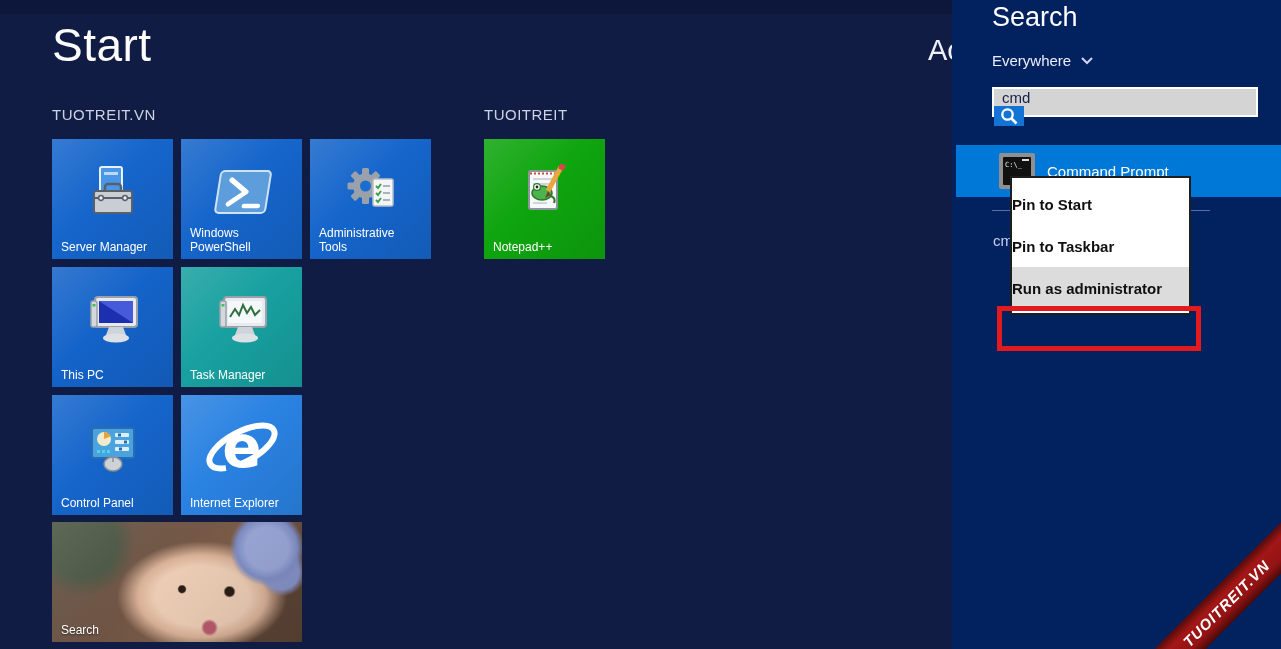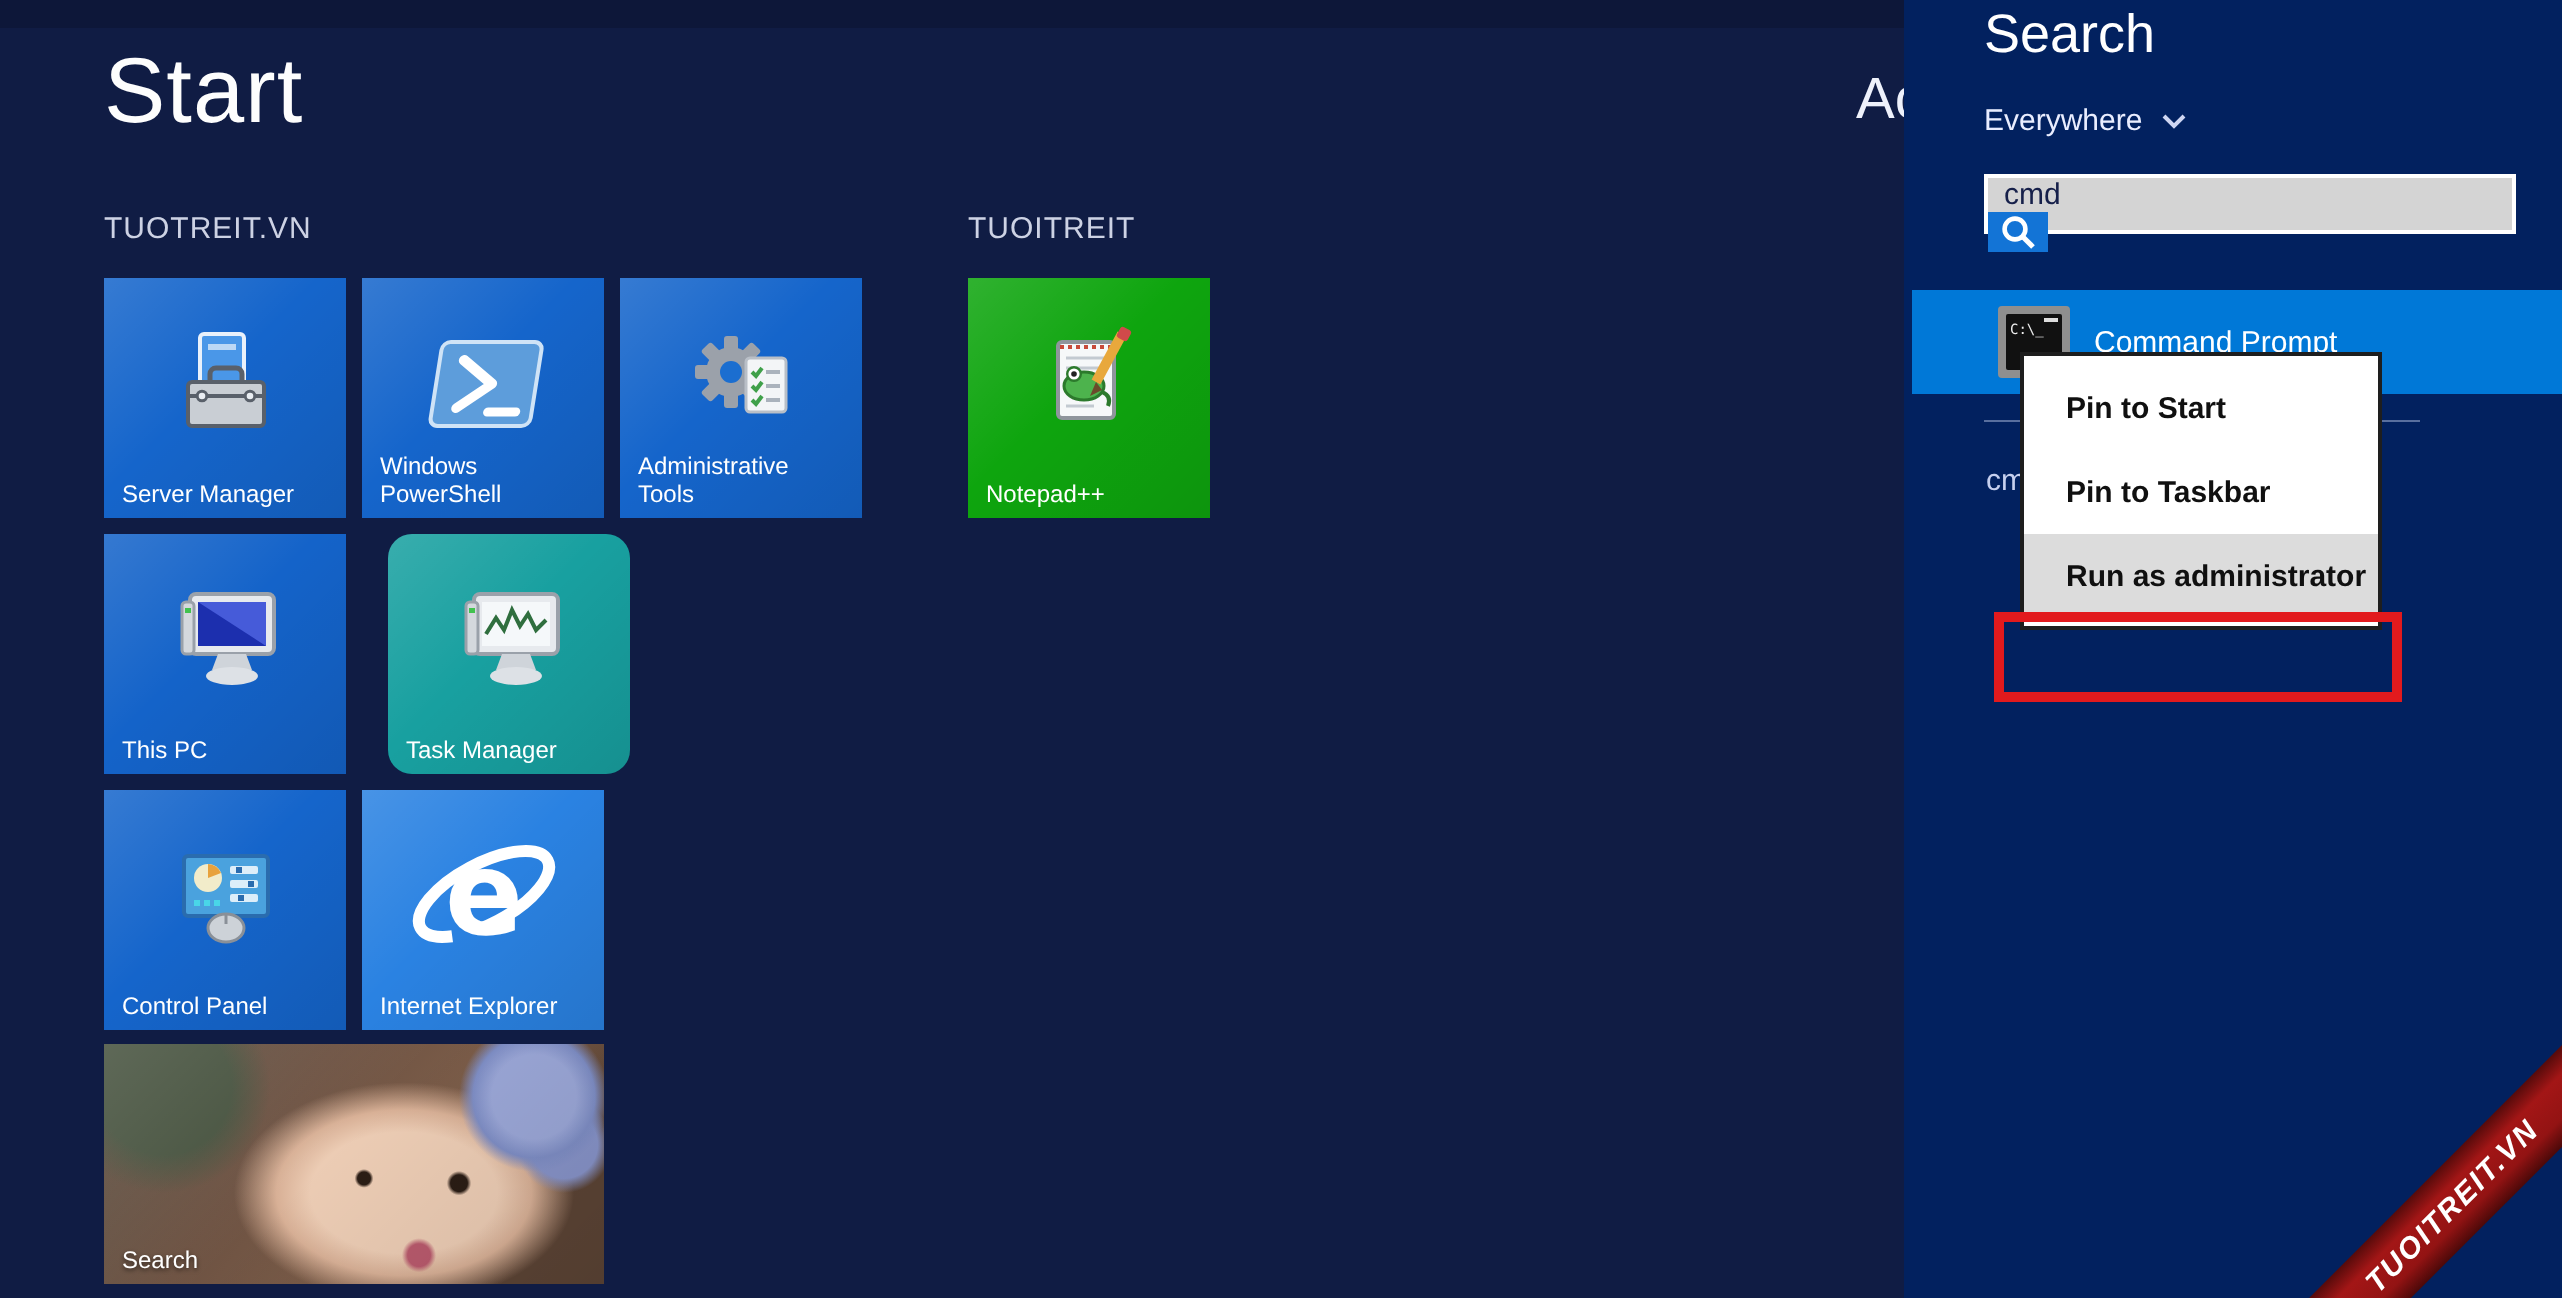--- a/index.html
+++ b/index.html
@@ -31,21 +31,21 @@
     pointer-events:none; }
   .tile .tile-label { position:absolute; left:9px; bottom:5px; font-size:12px;
     line-height:14px; color:#fff; z-index:3; max-width:105px; }
   .tile .tile-icon { position:absolute; left:50%; top:44%;
     transform:translate(-50%,-50%); z-index:2; }
 
   #tile-server-manager { left:52px;  top:139px; }
   #tile-powershell     { left:181px; top:139px; }
   #tile-admin-tools    { left:310px; top:139px; }
   #tile-this-pc        { left:52px;  top:267px; }
-  #tile-task-manager   { left:194px; top:267px;border-radius:12px; }
+  #tile-task-manager   { left:181px; top:267px; }
   #tile-control-panel  { left:52px;  top:395px; }
   #tile-ie             { left:181px; top:395px; }
   #tile-notepadpp      { left:484px; top:139px; }
   #tile-desktop        { left:52px;  top:522px; width:250px; height:120px; }
 
   #tile-desktop .photo {
     position:absolute; inset:0;
     background:
       radial-gradient(circle at 52% 56%, #2b1d15 0 2.2%, rgba(0,0,0,0) 3.2%),
       radial-gradient(circle at 71% 58%, #2b1d15 0 2.2%, rgba(0,0,0,0) 3.2%),
@@ -87,21 +87,21 @@
   #result-label { margin-left:12px; font-size:15px; color:#fff; }
 
   #result-separator { position:absolute; left:40px; top:210px; width:218px;
     height:1px; background:rgba(196,206,234,.45); }
   #partial-result { position:absolute; left:41px; top:232px; font-size:15px;
     color:#c6d0ef; }
 
   
   #context-menu { position:absolute; left:1010px; top:176px; width:181px;
     background:#fff; border:2px solid #1e1e1e; z-index:20; padding:5px 0 4px; }
-  .menu-item { height:42px; display:flex; align-items:center; padding-left:21px;
+  .menu-item { height:42px; display:flex; align-items:center; 
     font-size:15px; font-weight:600; color:#101010; cursor:pointer;
     white-space:nowrap; }
   .menu-item.highlighted { background:#dcdcdc; }
 
   #red-annotation { position:absolute; left:997px; top:306px; width:204px;
     height:45px; border:5px solid #e21a1d; z-index:30; pointer-events:none; }
 
   
   #ribbon-clip { position:absolute; right:0; bottom:0; width:150px; height:150px;
     overflow:hidden; z-index:40; pointer-events:none; }

